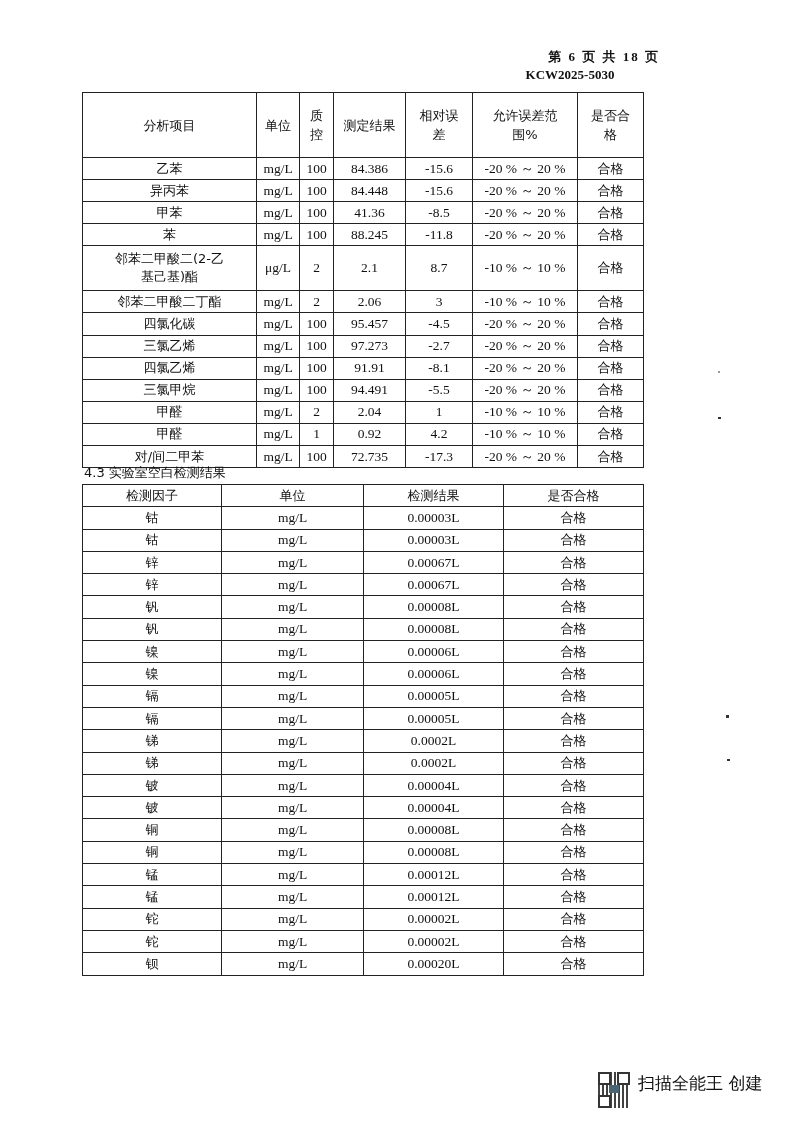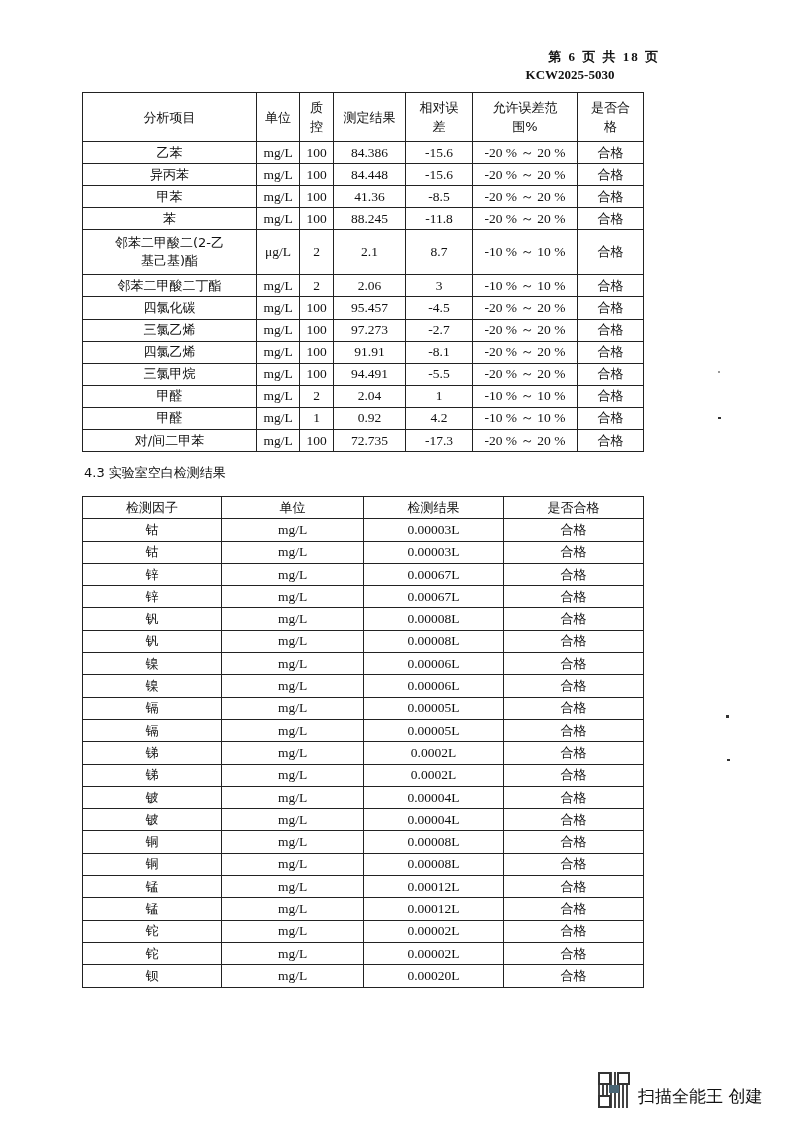--- a/index.html
+++ b/index.html
@@ -8,24 +8,24 @@
       font-family: "Liberation Serif", "DejaVu Serif", serif; font-size: 13px; line-height: 18px; font-weight: bold; }
     .page-header .pg { letter-spacing: 2px; text-align: right; }
     table { border-collapse: collapse; position: absolute; left: 82px; table-layout: fixed; }
     td, th { border: 1.4px solid #222; text-align: center; padding: 0; font-weight: normal;
       font-size: 13.5px; font-family: "Liberation Serif", "DejaVu Serif", serif; }
     .cjk { font-family: "DejaVu Sans", sans-serif; font-size: 13px; }
     #qc-table { top: 92px; width: 561px; }
     #qc-table th { height: 40px; line-height: 19px; }
     #qc-table td { height: 21.1px; line-height: 18px; }
     #qc-table tr.tall td { height: 44px; }
-    #blank-table { top: 496px; width: 561px; }
+    #blank-table { top: 484px; width: 561px; }
     #blank-table th, #blank-table td { height: 21.3px; line-height: 18px; }
     .section-title { position: absolute; left: 84px; top: 464px; font-family: "DejaVu Sans", sans-serif; font-size: 13px; }
-    .footer { position: absolute; left: 598px; top: 1072px; display: flex; align-items: flex-end; }
+    .footer { position: absolute; left: 598px; top: 1072px; display: flex; align-items: flex-start; }
     .qr { width: 32px; height: 36px; position: relative; background:
       repeating-linear-gradient(90deg, #222 0 2px, #fff 2px 4px),
       #fff; opacity: 0.85; }
     .qr::before, .qr::after { content: ""; position: absolute; width: 9px; height: 9px; border: 2px solid #111; background: #fff; }
     .qr::before { left: 0; top: 0; }
     .qr::after { right: 0; top: 0; }
     .qr .corner { position: absolute; left: 0; bottom: 0; width: 9px; height: 9px; border: 2px solid #111; background: #fff; }
     .qr .mid { position: absolute; left: 11px; top: 13px; width: 10px; height: 8px; background: #2a4b5c; }
     .footer-text { margin-left: 8px; font-family: "DejaVu Sans", sans-serif; font-size: 17px; color: #111; }
     .speck { position: absolute; background: #333; }
@@ -46,21 +46,21 @@
       <col style="width:72px">
       <col style="width:67px">
       <col style="width:105px">
       <col style="width:66px">
   </colgroup>
   <thead>
     <tr>
       <th class="cjk">分析项目</th>
       <th class="cjk">单位</th>
       <th class="cjk" style="padding:0 9px;">质控</th>
-      <th class="cjk" style="padding:4px 8px;">测定结果</th>
+      <th class="cjk" style="padding:12px 8px;">测定结果</th>
       <th class="cjk" style="padding:0 8px;">相对误差</th>
       <th class="cjk" style="padding:4px 10px;">允许误差范围%</th>
       <th class="cjk" style="padding:0 8px;">是否合格</th>
     </tr>
   </thead>
   <tbody id="qc-body">
       <tr>
         <td class="cjk">乙苯</td>
         <td>mg/L</td>
         <td>100</td>

